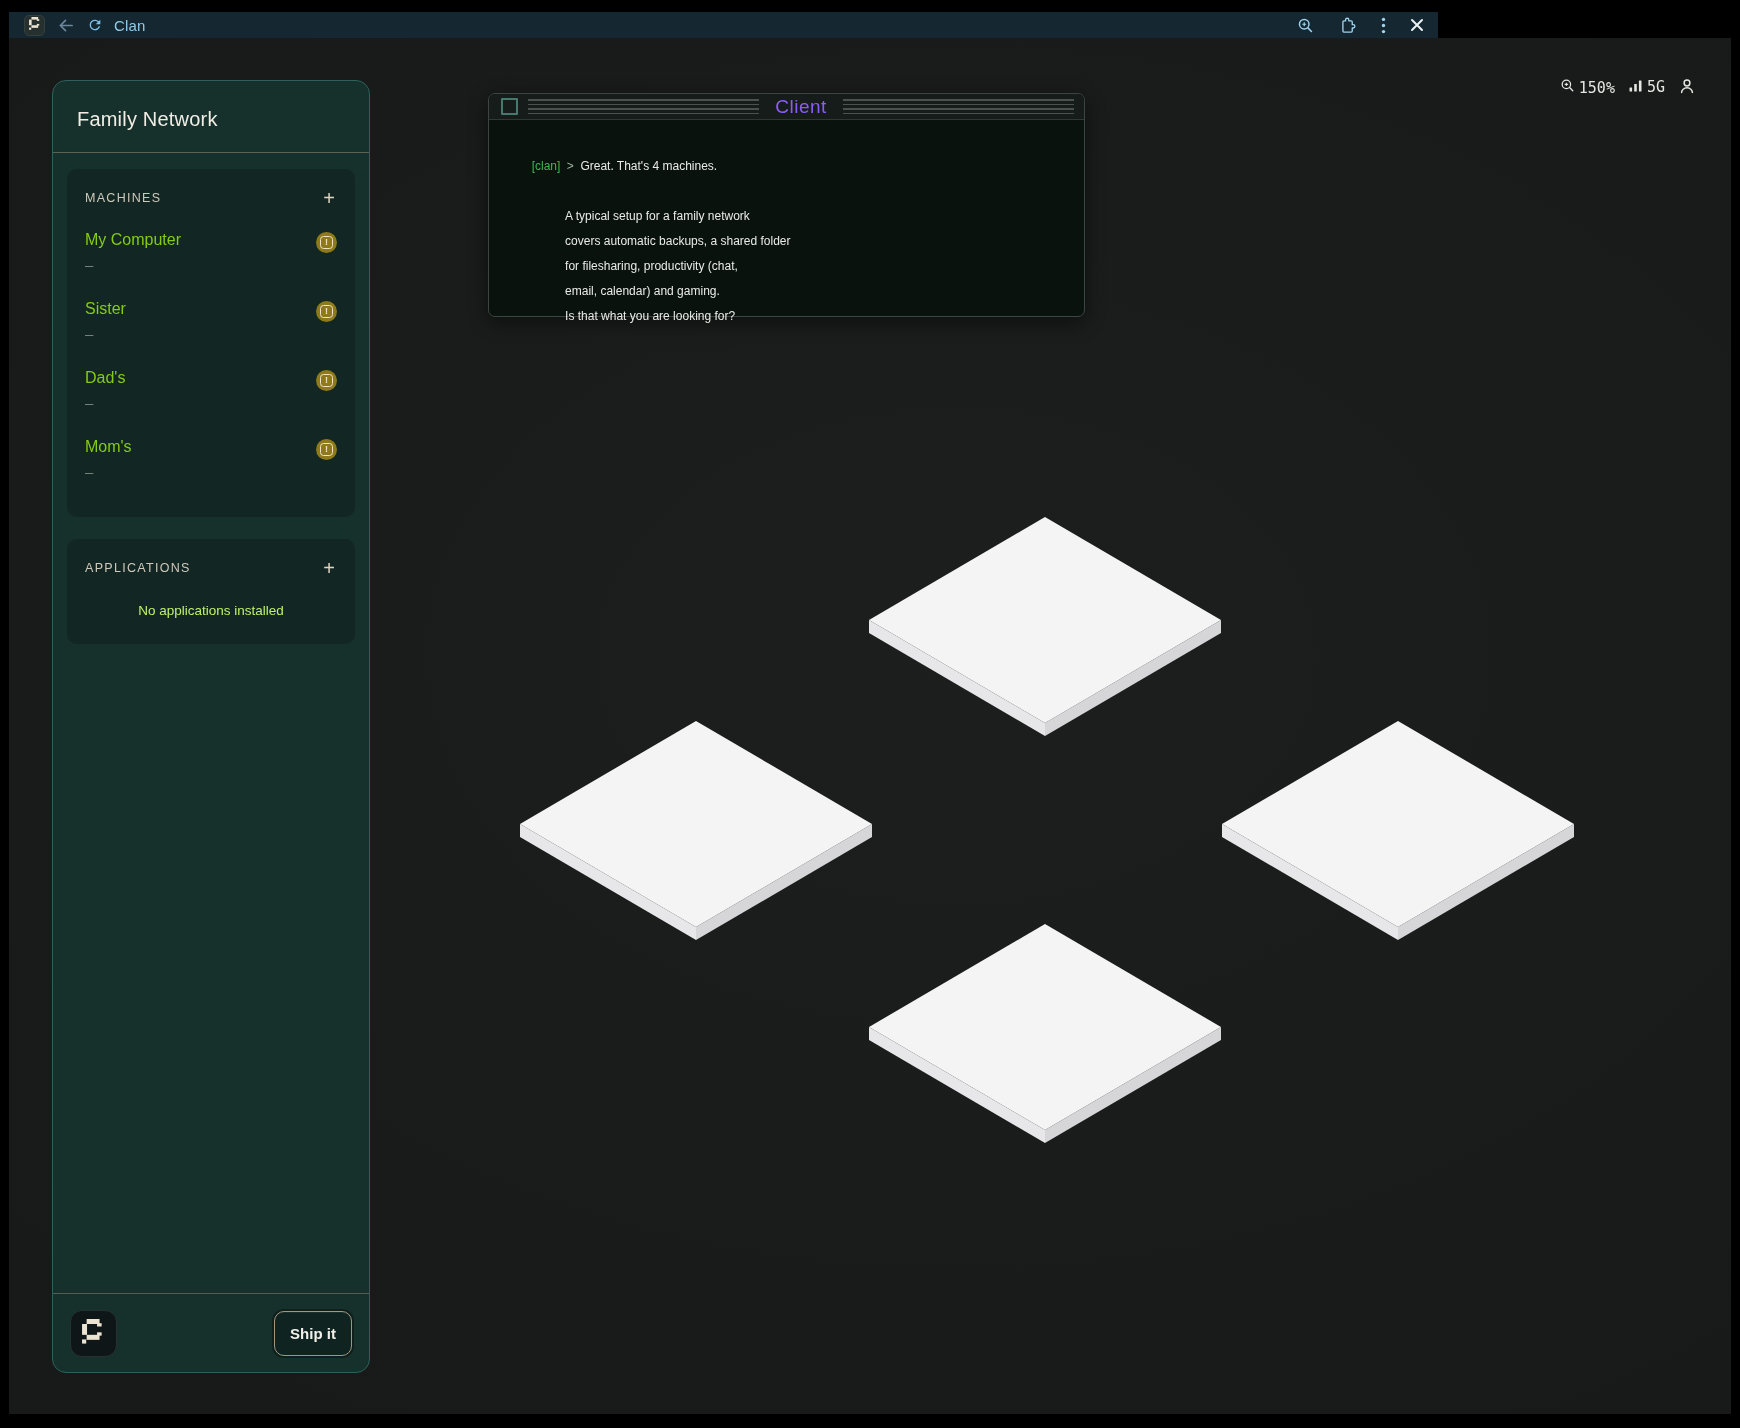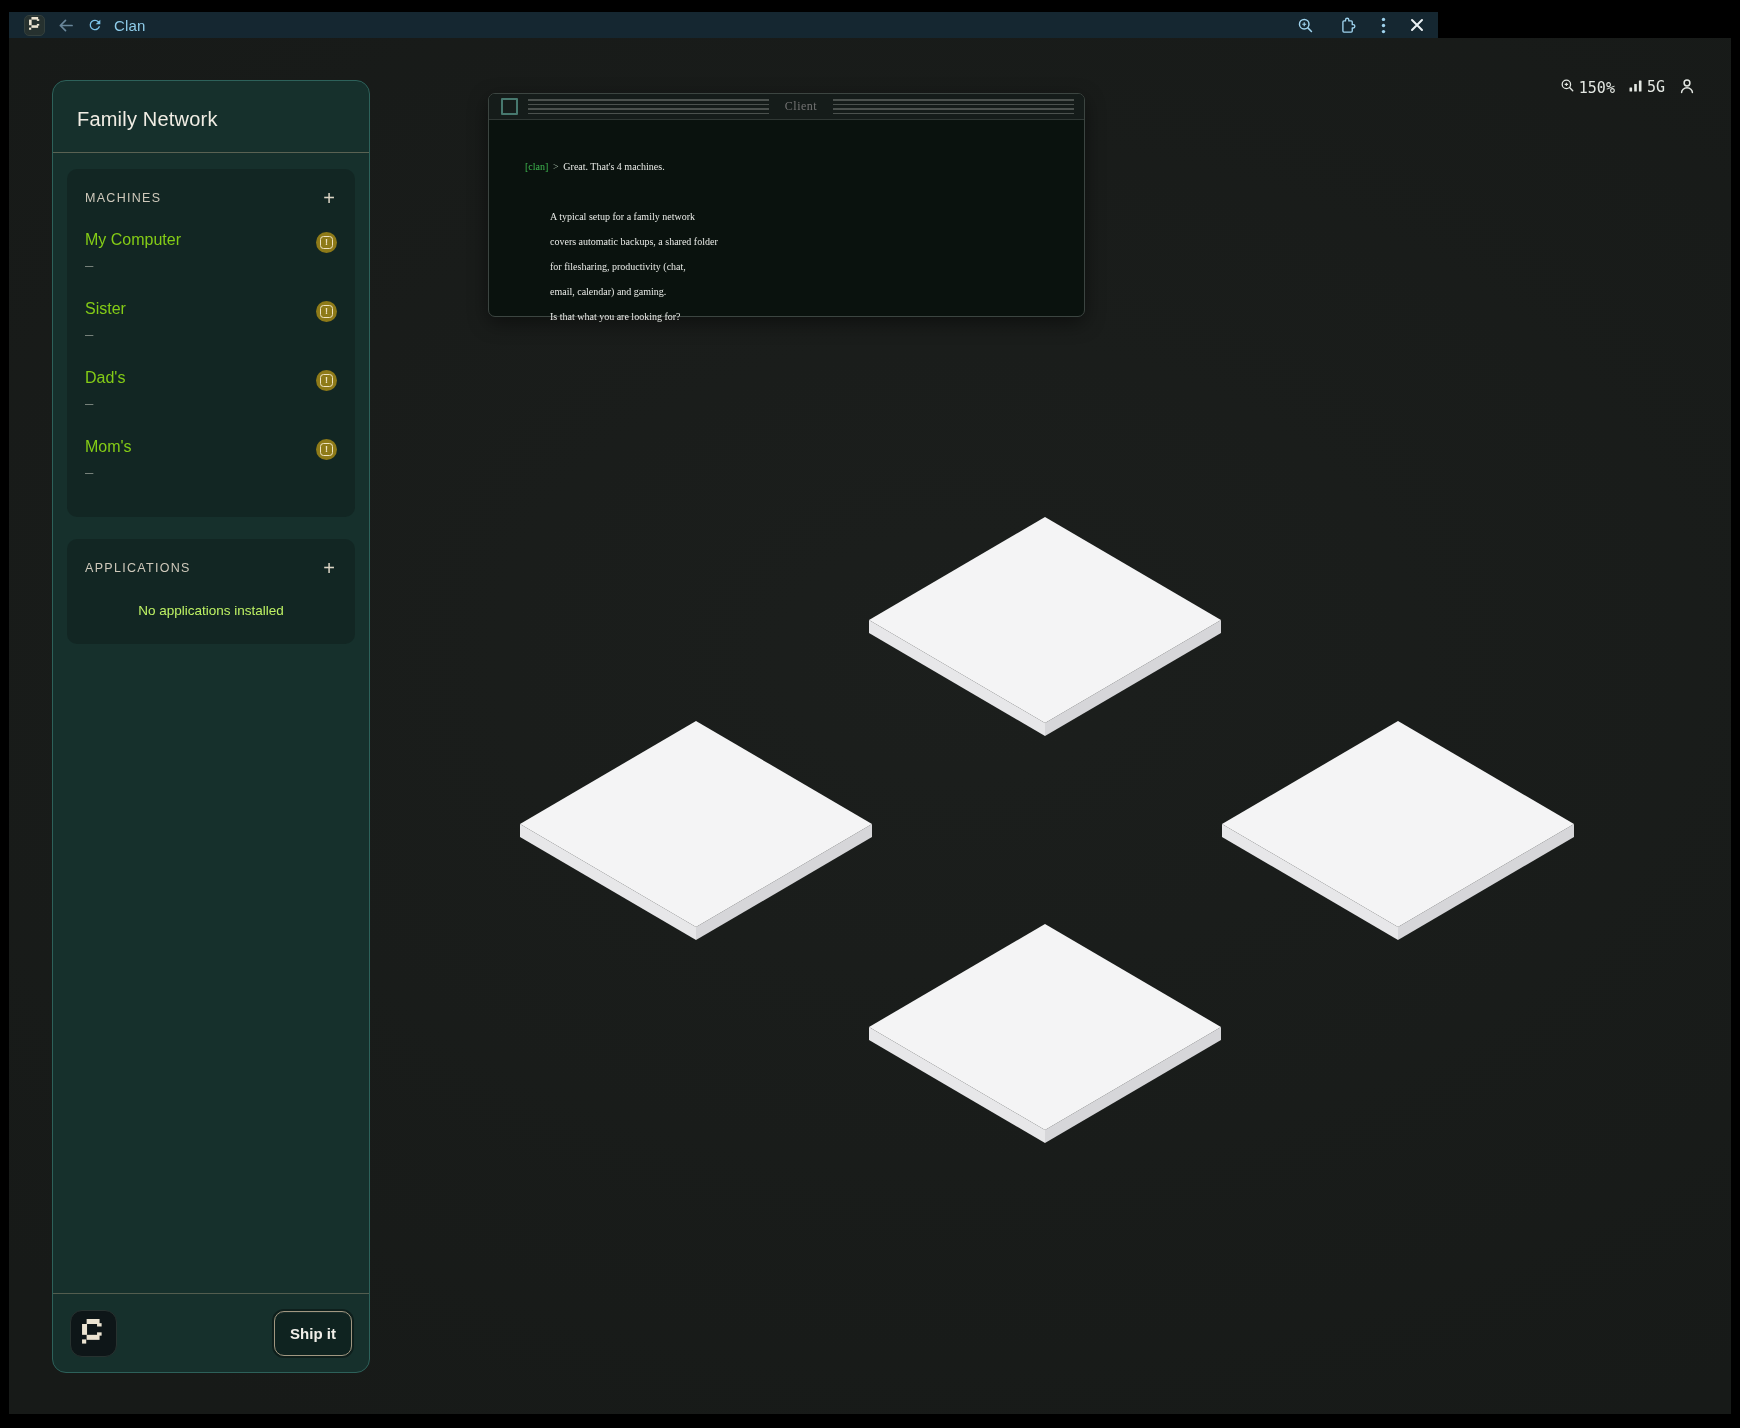--- a/index.html
+++ b/index.html
@@ -100,26 +100,26 @@
   }
   .cw-closebox{
     width:17px;height:17px;border:2px solid #47786e;box-sizing:border-box;
     margin:0 10px 0 2px;border-radius:1px;cursor:pointer;background:transparent;
   }
   .cw-stripes{
     flex:1;height:15px;
     background:repeating-linear-gradient(to bottom,#4b514e 0 1.5px,transparent 1.5px 4.6px);
   }
   .cw-title{
-    font-family:Liberation Serif, serif;font-size:12px;color:#737373;
+    font-family:Liberation Sans, sans-serif;font-size:19px;color:#8b5cf6;
     padding:0 16px;letter-spacing:.5px;
   }
   .cw-body{
-    padding:9px 16px;font-family:Liberation Serif, serif;
-    font-size:10px;color:#e9ebe7;
+    padding:9px 16px;font-family:Liberation Sans, sans-serif;
+    font-size:12px;color:#e9ebe7;
   }
   .tline{line-height:25px;white-space:pre;}
   .tprompt{color:#3fb950;}
   .tarrow{display:inline-block;width:3ch;text-align:center;color:#9fb3a2;}
   .tindent{padding-left:9ch;}
   
   .tile{position:absolute;width:352px;height:222px;cursor:pointer;}
   .t-top{left:860px;top:479px;}
   .t-left{left:511px;top:683px;}
   .t-right{left:1213px;top:683px;}

